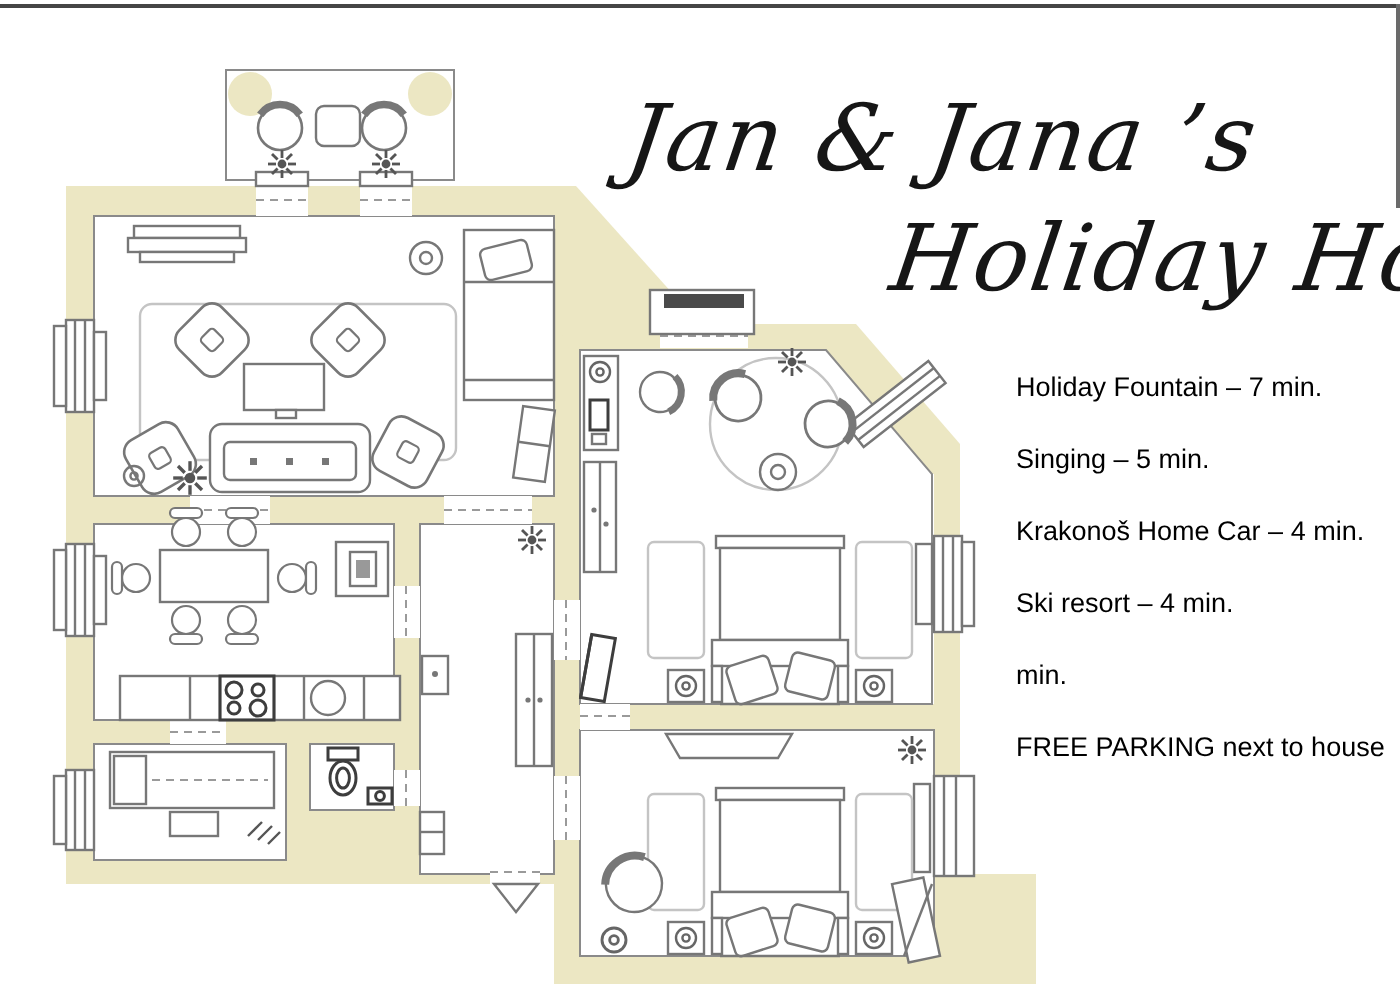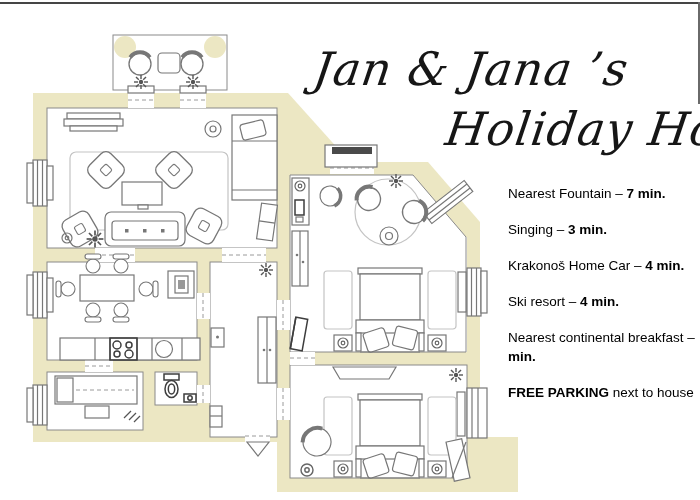--- a/index.html
+++ b/index.html
@@ -11,21 +11,21 @@
   .border-right{position:absolute;right:0;top:2px;width:2px;height:102px;background:#6a6a6a;}
   .title-line{
     position:absolute;font-family:"DejaVu Serif","Liberation Serif",serif;
     font-style:italic;font-size:46px;color:#161616;letter-spacing:1px;
     transform:skewX(-8deg);white-space:nowrap;line-height:1;
   }
   .title-1{left:314px;top:46px;}
   .title-2{left:446px;top:106px;}
   .info-list{position:absolute;left:508px;top:184px;width:200px;}
   .info-item{font-size:13.5px;line-height:19px;margin-bottom:17px;white-space:nowrap;color:#000;}
-  .info-item b{font-weight:700;}
+  .info-item b{font-weight:400;}
   .info-item.wrap2 b{display:block;white-space:normal;}
   svg{position:absolute;left:0;top:0;}
   .w{fill:#ece7c3;stroke:none;}
   .rm{fill:#ffffff;stroke:#8a8a8a;stroke-width:1;}
   .gap{fill:#ffffff;stroke:none;}
   .dash{stroke:#9a9a9a;stroke-width:1;fill:none;stroke-dasharray:4 3;}
   .fu{fill:#ffffff;stroke:#777777;stroke-width:1.2;}
   .fu2{fill:none;stroke:#777777;stroke-width:1.2;}
   .lt{fill:none;stroke:#c4c4c4;stroke-width:1.2;}
   .dk{fill:none;stroke:#3d3d3d;stroke-width:1.5;}
@@ -33,25 +33,25 @@
 </head>
 <body>
 
 <div class="border-top"></div>
 <div class="border-right"></div>
 
 <div class="title-line title-1">Jan &amp; Jana ’s</div>
 <div class="title-line title-2">Holiday Home</div>
 
 <div class="info-list">
-  <div class="info-item"><span>Nearest Fountain – </span><b>7 min.</b><span></span></div>
-  <div class="info-item"><span>Singing – </span><b>3 min.</b><span></span></div>
+  <div class="info-item"><span>Holiday Fountain – </span><b>7 min.</b><span></span></div>
+  <div class="info-item"><span>Singing – </span><b>5 min.</b><span></span></div>
   <div class="info-item"><span>Krakonoš Home Car – </span><b>4 min.</b><span></span></div>
   <div class="info-item"><span>Ski resort – </span><b>4 min.</b><span></span></div>
-  <div class="info-item wrap2"><span>Nearest continental breakfast – </span><b>min.</b><span></span></div>
+  <div class="info-item wrap2"><b>min.</b><span></span></div>
   <div class="info-item"><span></span><b>FREE PARKING</b><span> next to house</span></div>
 </div>
 
 <svg width="700" height="500" viewBox="0 0 700 500">
   <defs>
     <g id="plant">
       <g stroke="#555" stroke-width="1.4" fill="none">
         <line x1="0" y1="-7" x2="0" y2="-3"></line>
           <line x1="0" y1="7" x2="0" y2="3"></line>
         <line x1="-7" y1="0" x2="-3" y2="0"></line>

